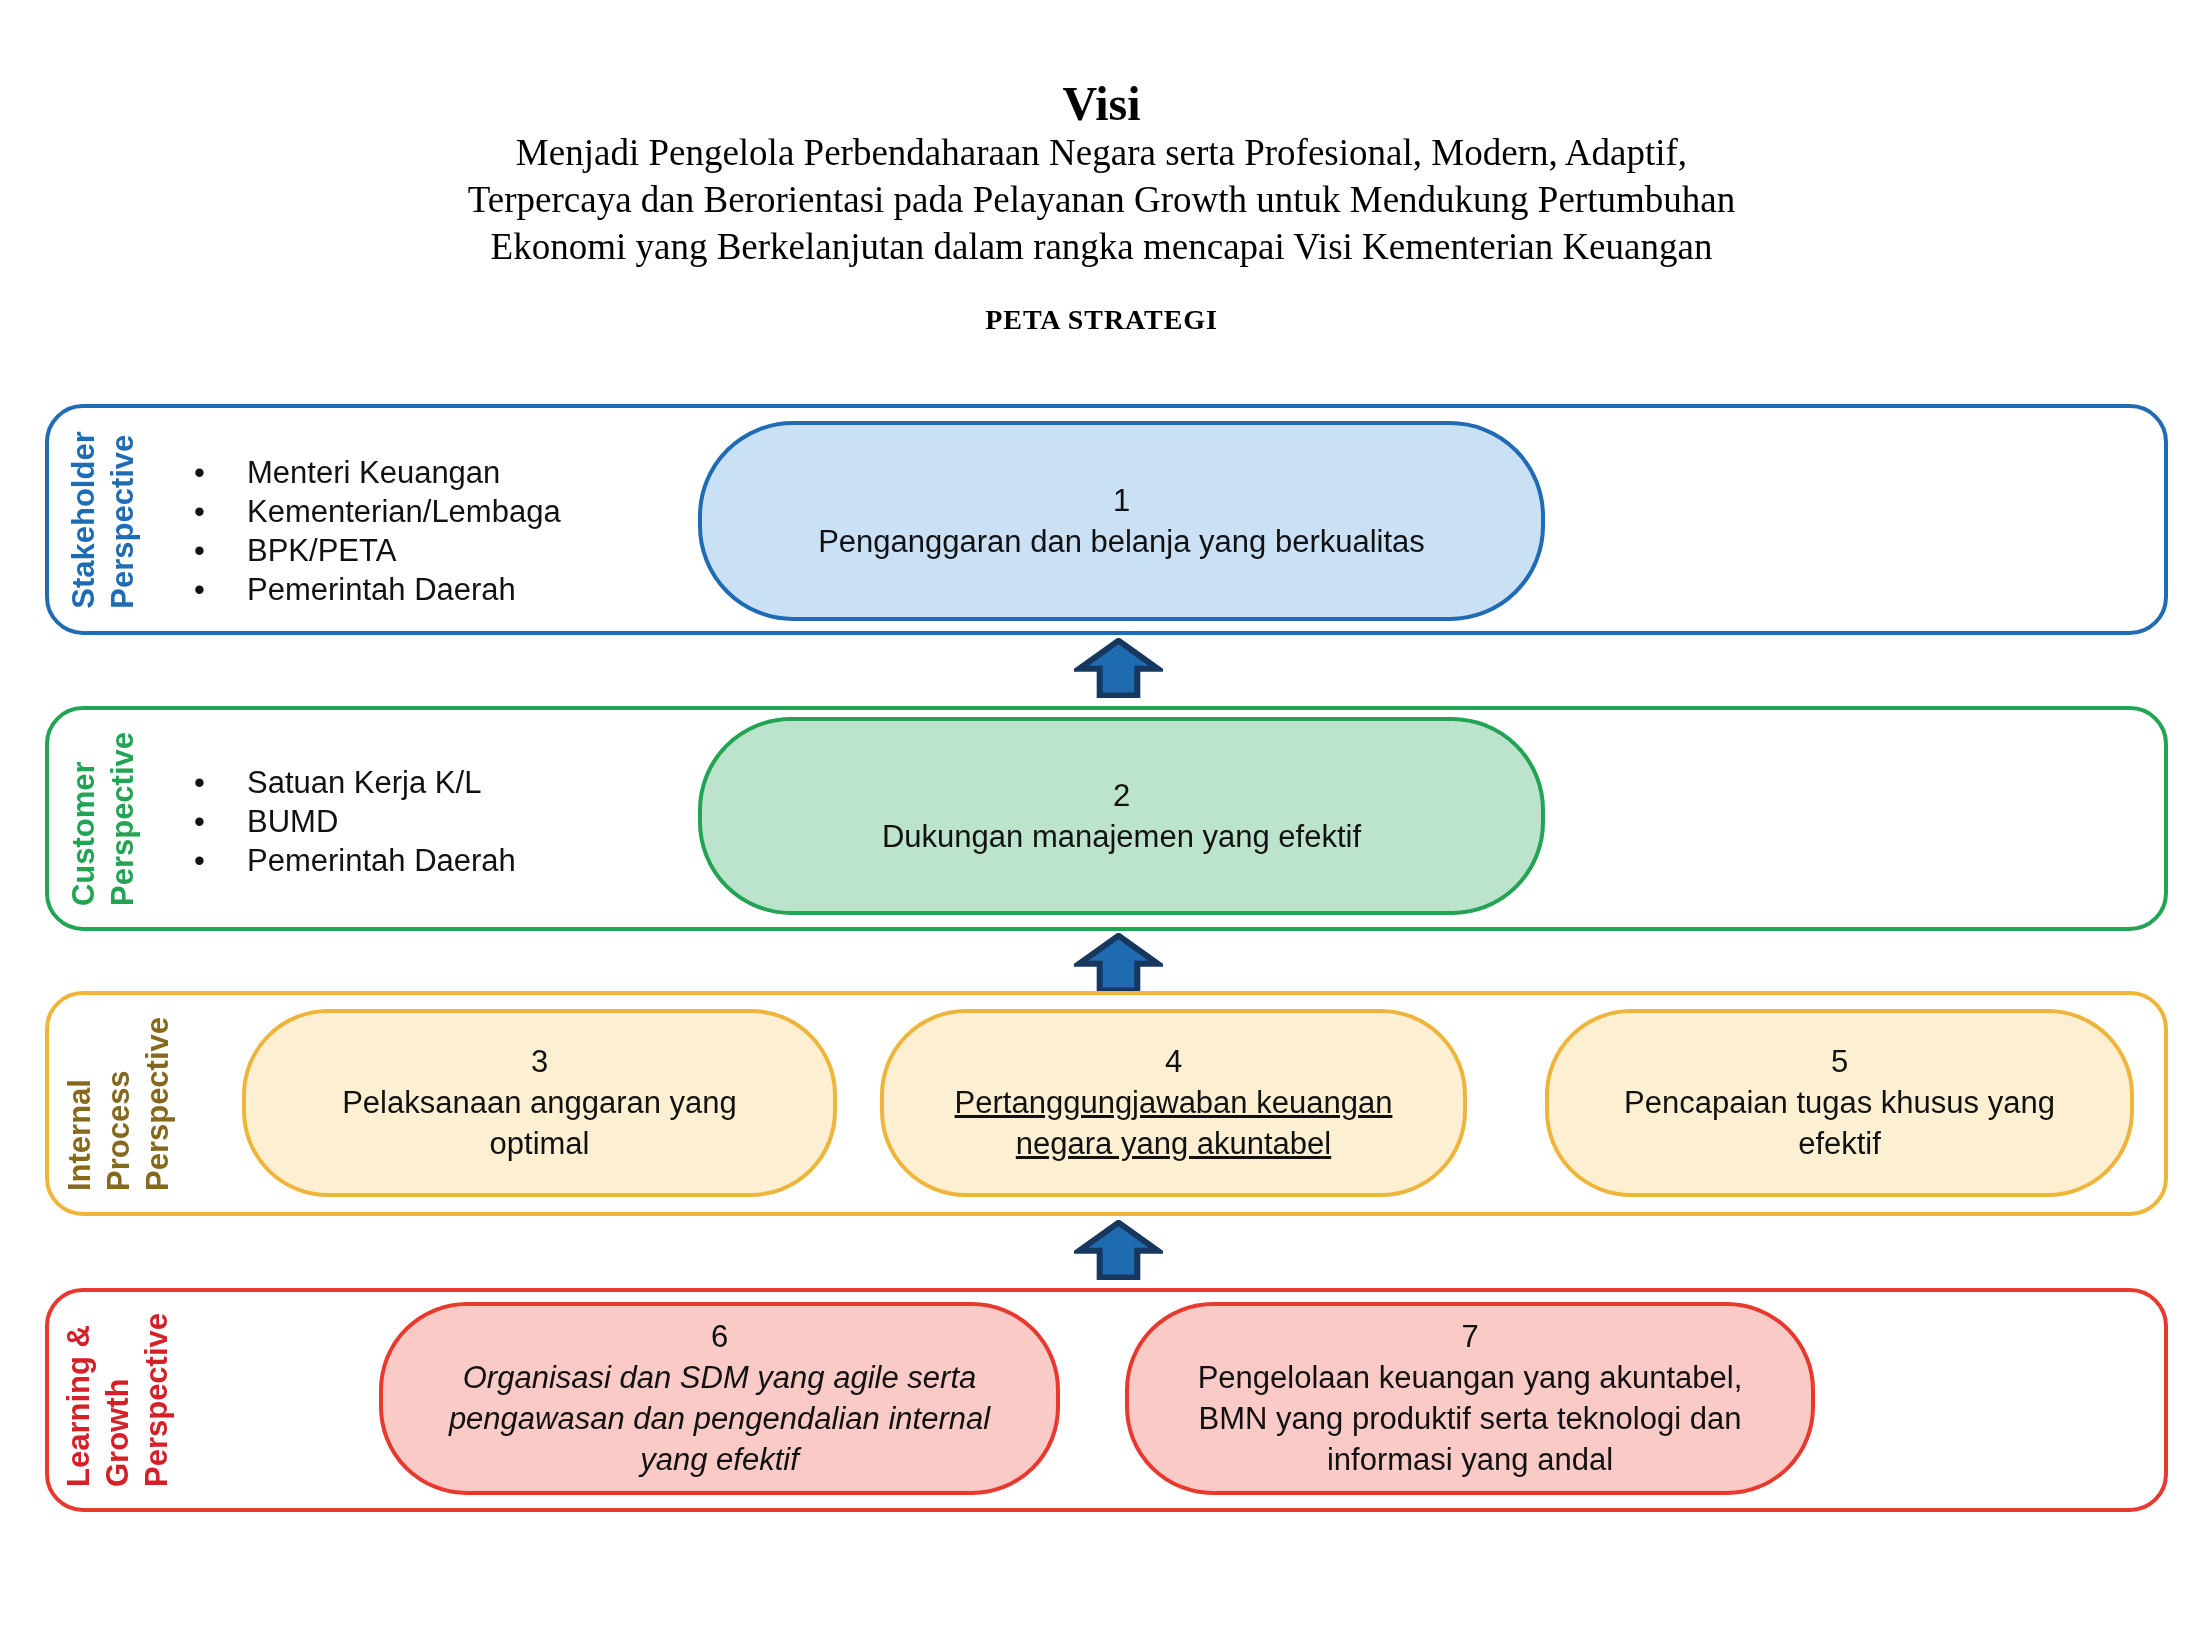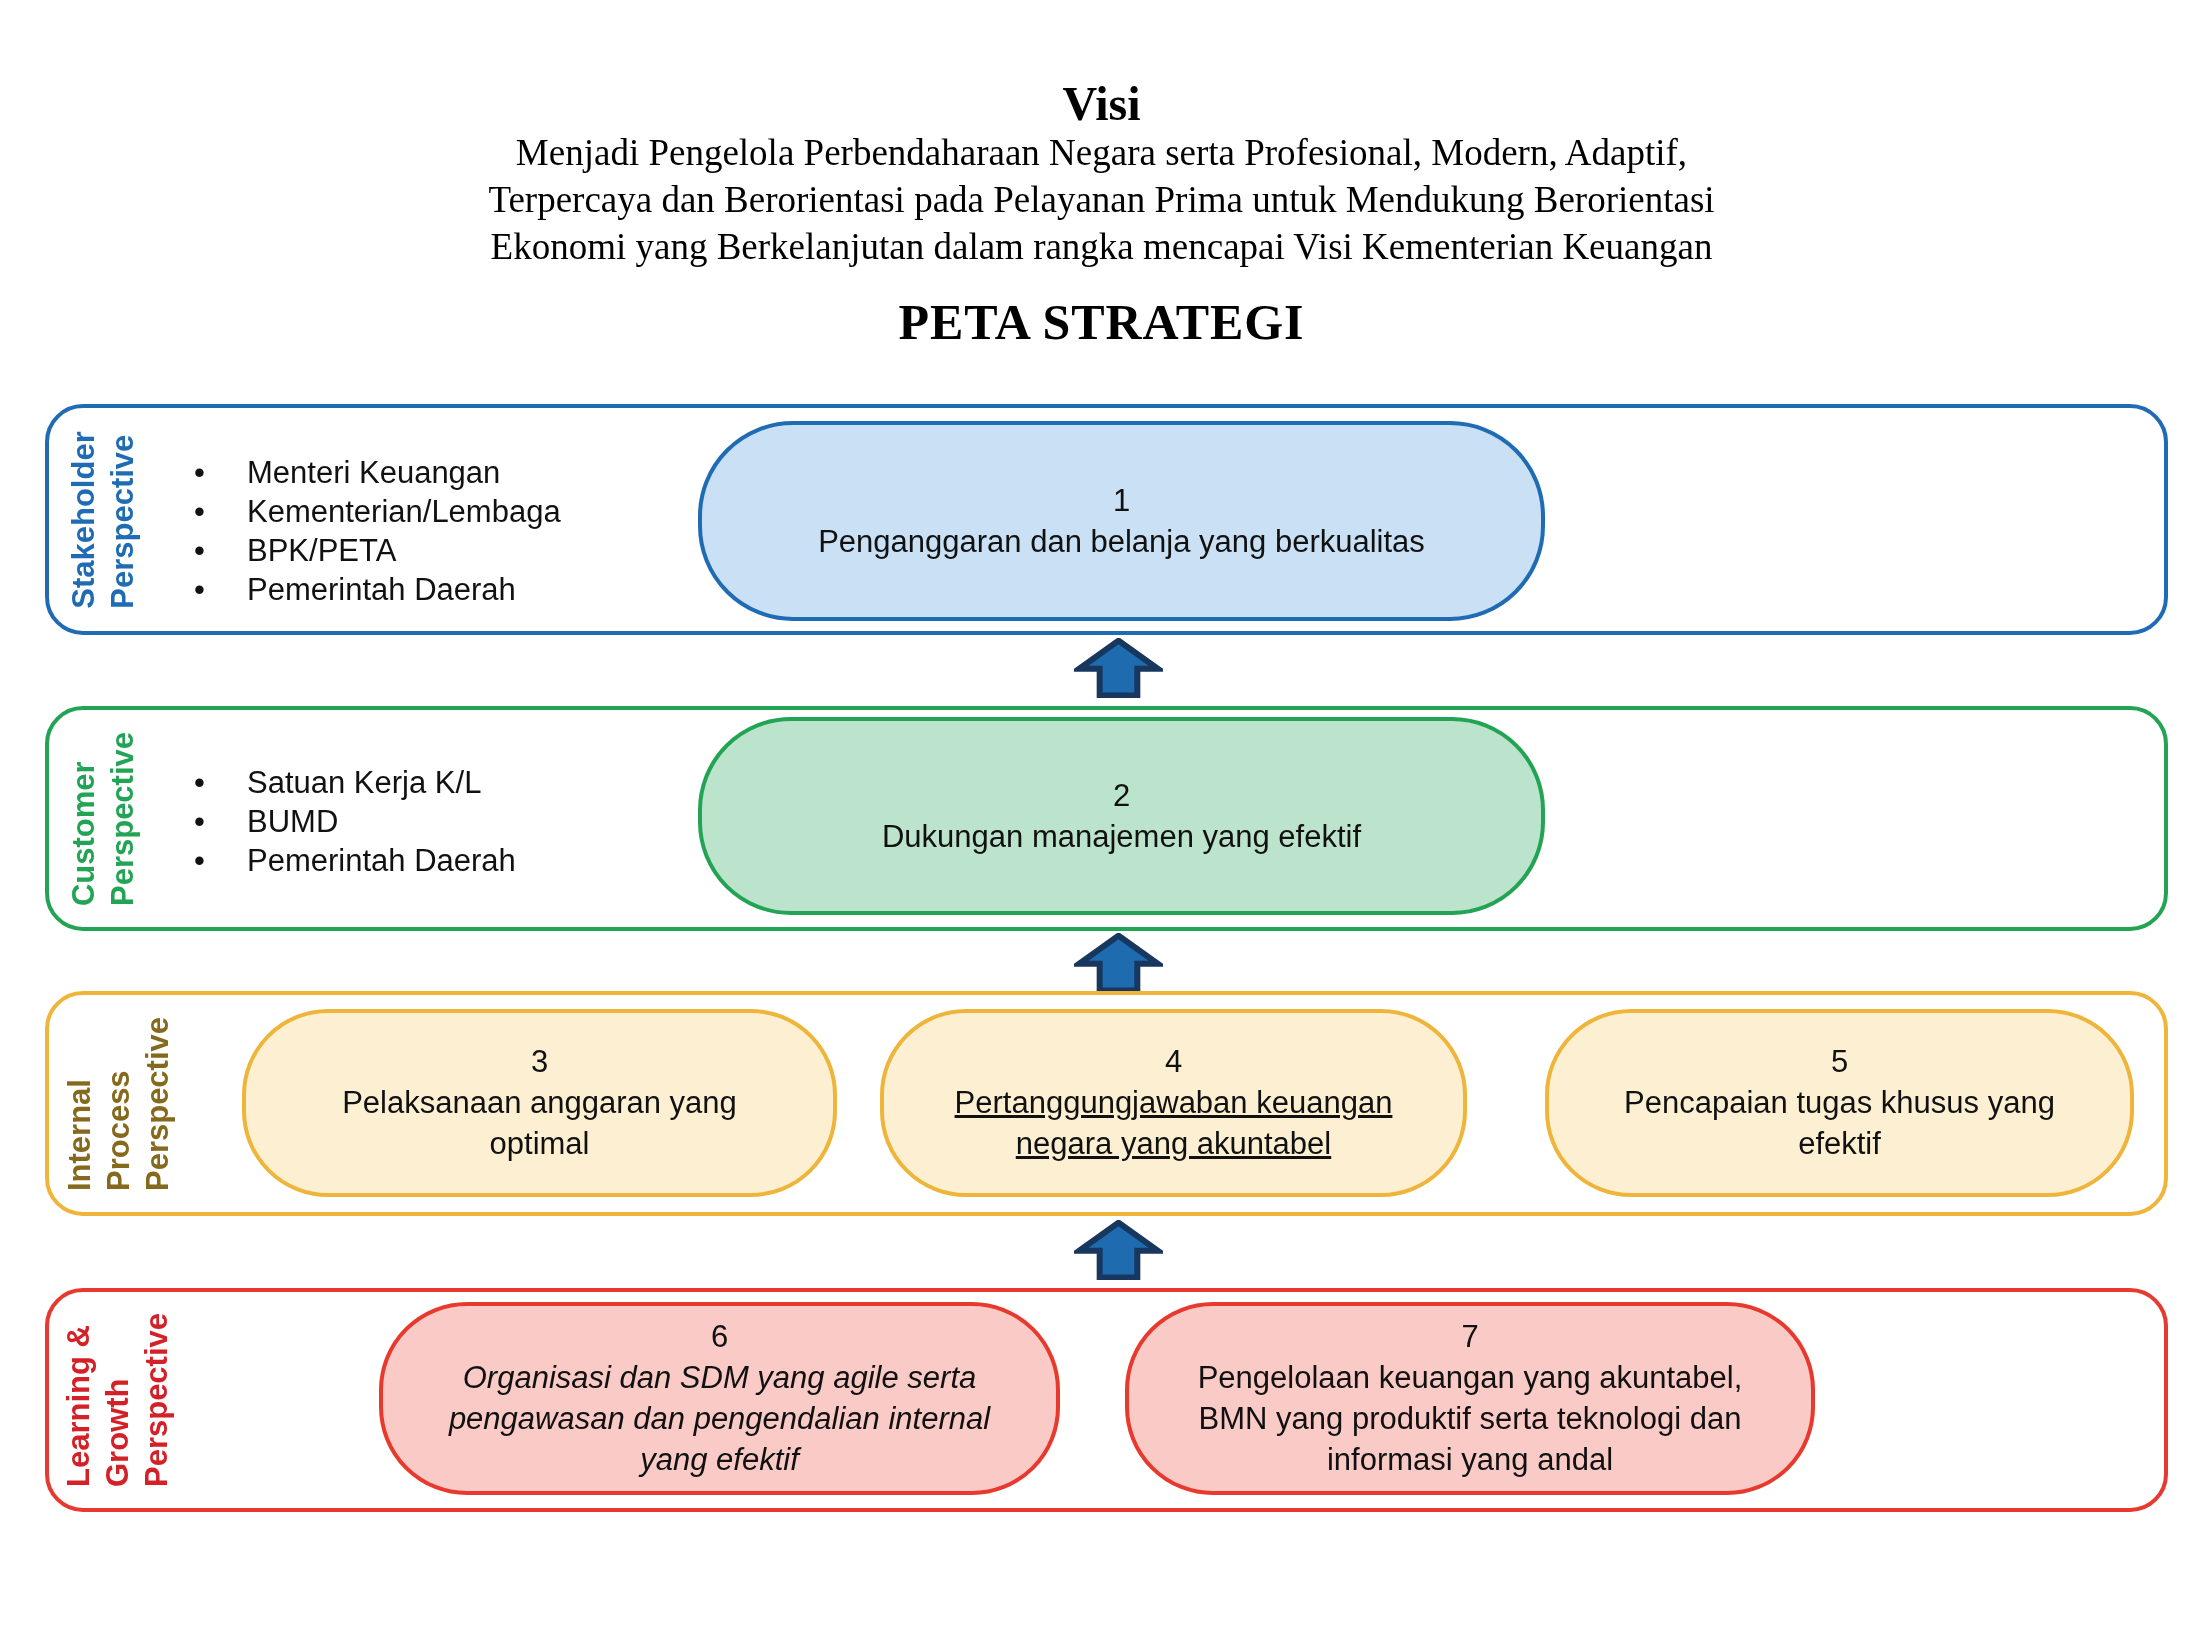--- a/index.html
+++ b/index.html
@@ -3,21 +3,21 @@
 <meta charset="utf-8">
 <style>
   html,body{margin:0;padding:0;background:#ffffff;}
   body{width:2203px;height:1652px;position:relative;font-family:"Liberation Sans",sans-serif;color:#111;}
 
   
   .title-block{position:absolute;top:79px;left:0;width:100%;text-align:center;
                font-family:"Liberation Serif",serif;color:#000;}
   .vision-heading{font-size:48px;font-weight:bold;line-height:50px;}
   .vision-line{font-size:37px;line-height:47px;}
-  .map-title{font-size:50px;font-weight:bold;margin-top:23px;letter-spacing:0.9px;}
+  .map-title{font-size:28px;font-weight:bold;margin-top:34px;letter-spacing:0.9px;}
 
   
   .band{position:absolute;left:45px;width:2123px;background:#fff;
         border-radius:38px;box-sizing:border-box;border:4.3px solid #000;}
   .band-1{top:404px;height:231px;border-color:#1f6cb4;}
   .band-2{top:706px;height:225px;border-color:#23a455;}
   .band-3{top:991px;height:225px;border-color:#eeb53a;}
   .band-4{top:1288px;height:224px;border-color:#e8392e;}
 
   
@@ -64,21 +64,21 @@
   .arrow-1{top:638px;}
   .arrow-2{top:933px;}
   .arrow-3{top:1220px;}
 </style>
 </head>
 <body>
 
 <div class="title-block">
   <div class="vision-heading">Visi</div>
   <div class="vision-line">Menjadi Pengelola Perbendaharaan Negara serta Profesional, Modern, Adaptif,</div>
-  <div class="vision-line">Terpercaya dan Berorientasi pada Pelayanan Prima untuk Mendukung Berorientasi</div>
+  <div class="vision-line">Terpercaya dan Berorientasi pada Pelayanan Growth untuk Mendukung Pertumbuhan</div>
   <div class="vision-line">Ekonomi yang Berkelanjutan dalam rangka mencapai Visi Kementerian Keuangan</div>
   <div class="map-title">PETA STRATEGI</div>
 </div>
 
 <div class="band band-1">
   <div class="vlabel">
     <div>Stakeholder</div>
     <div>Perspective</div>
   </div>
   <div class="bullets">

